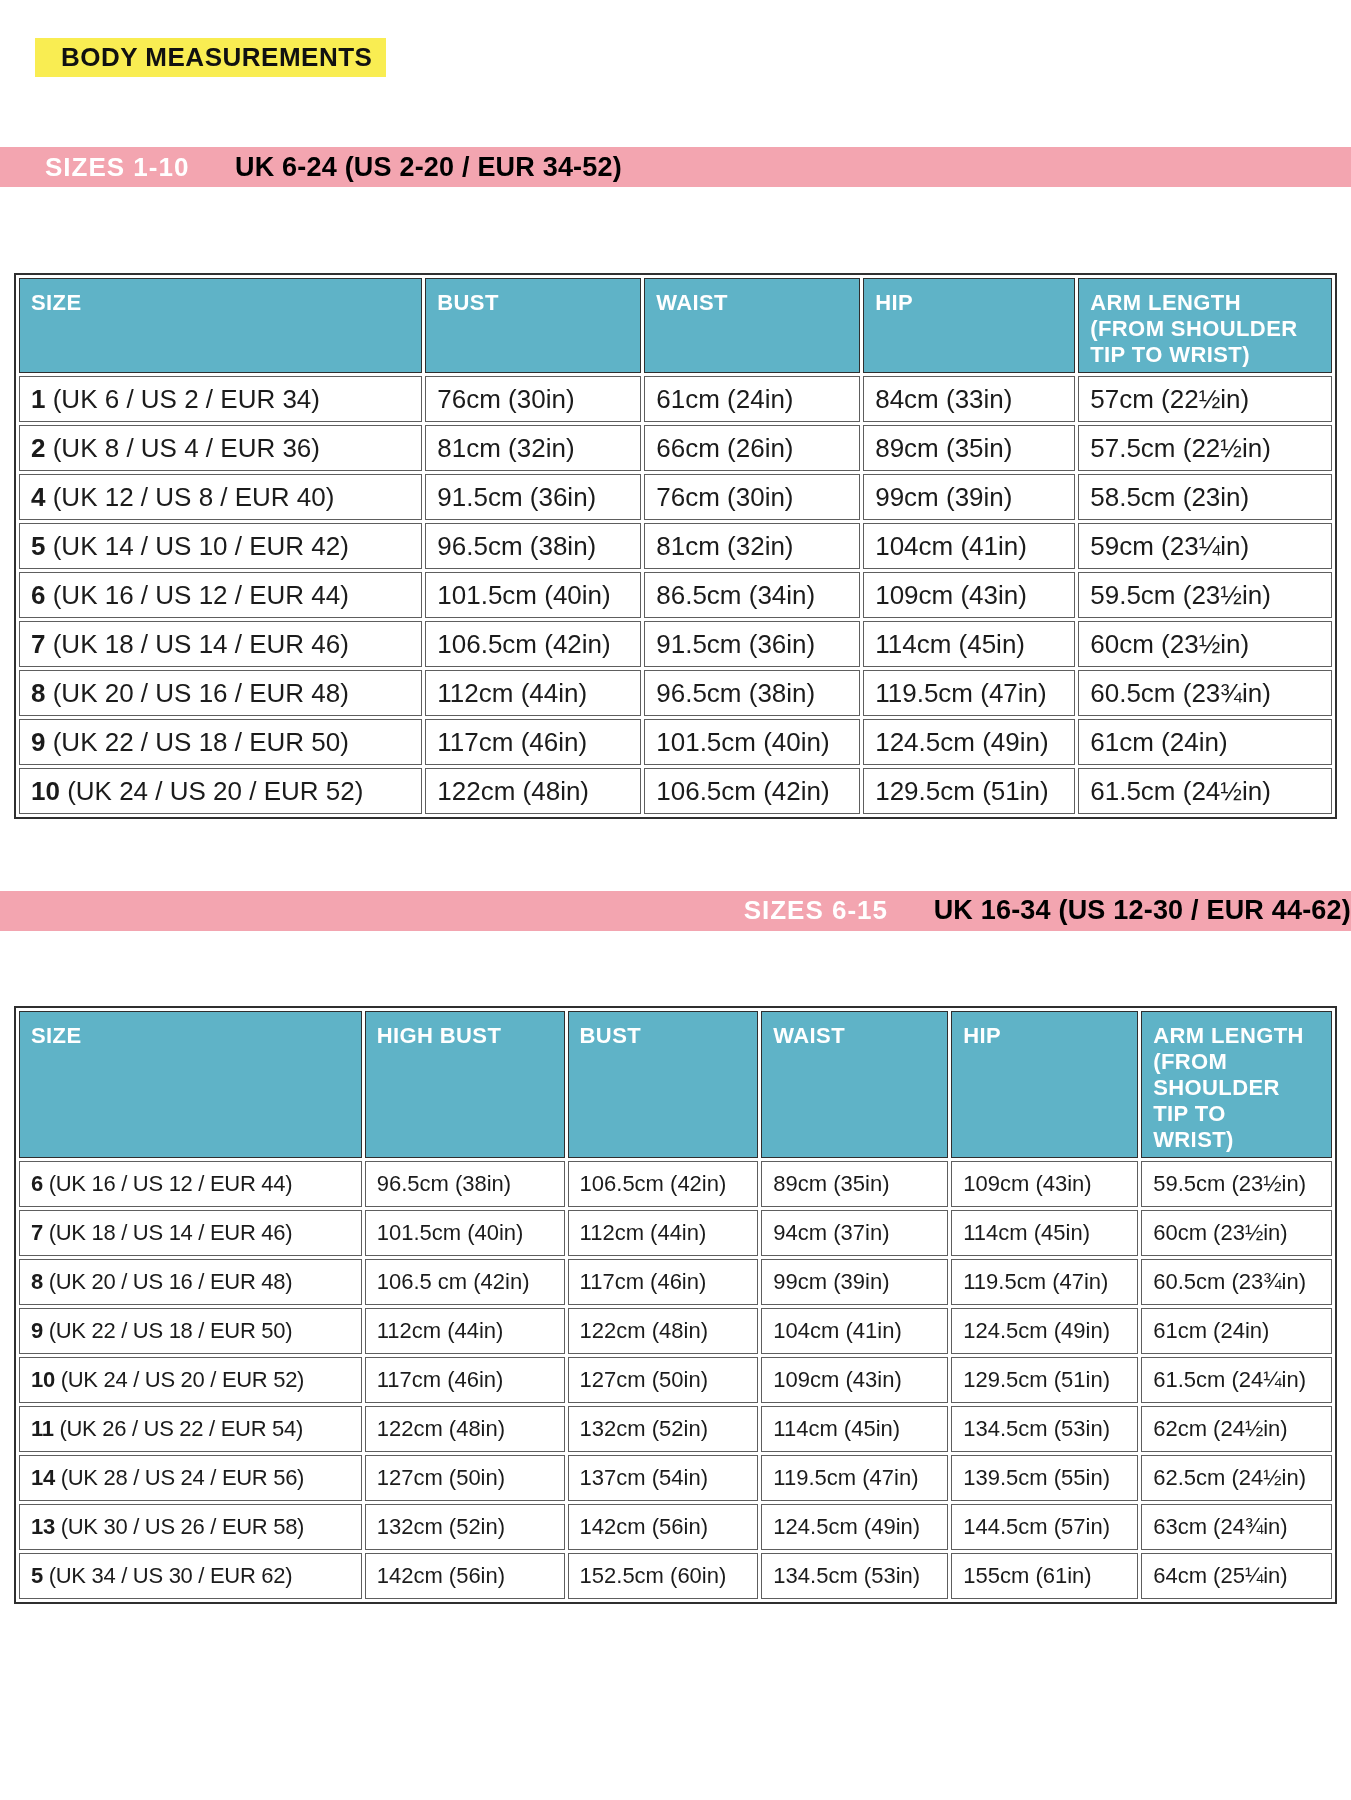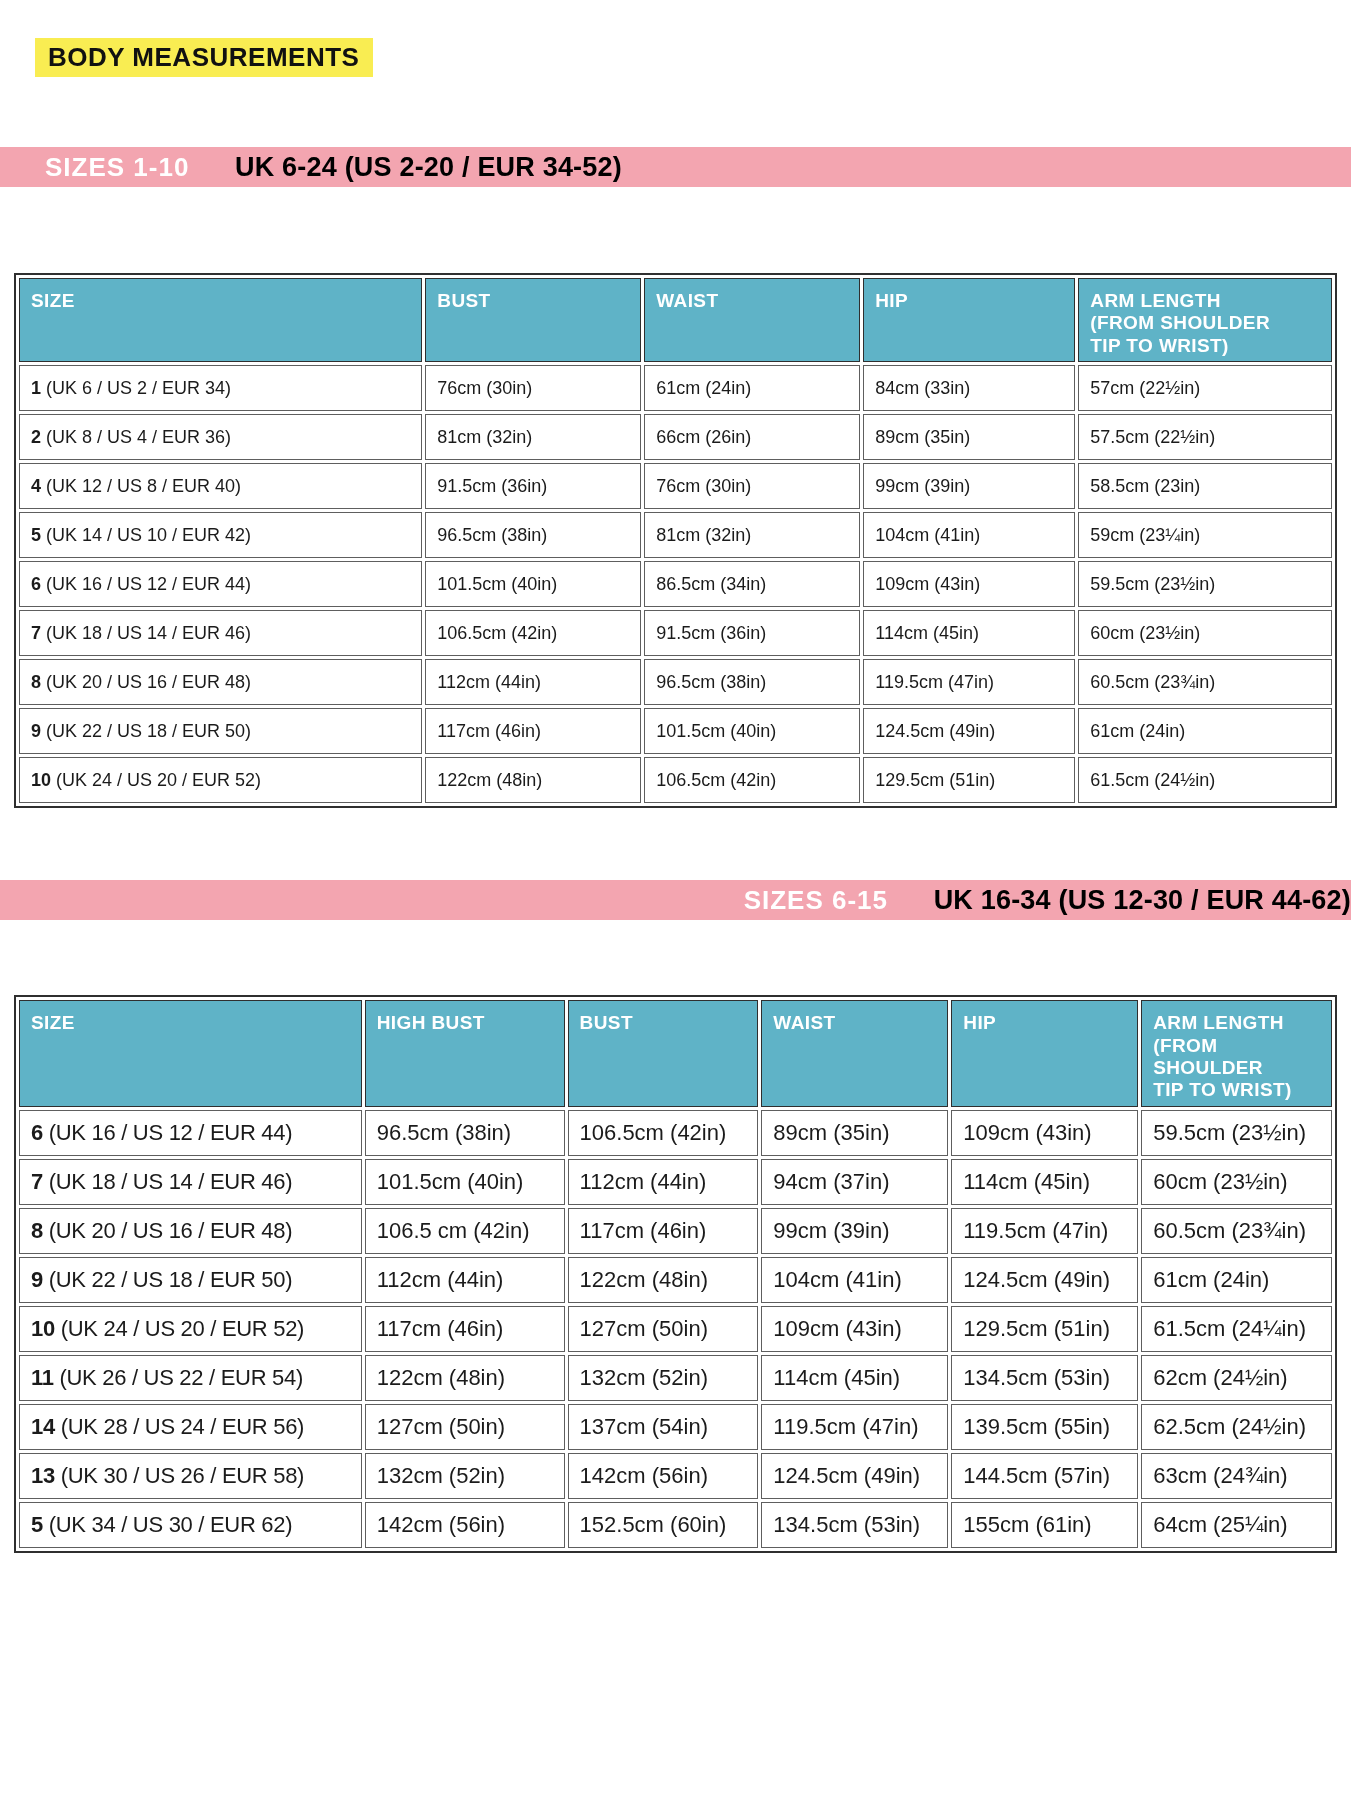--- a/index.html
+++ b/index.html
@@ -9,21 +9,21 @@
     height: 1800px;
     background: #ffffff;
     font-family: "Liberation Sans", sans-serif;
     color: #1d1d1d;
     overflow: hidden;
   }
   .title-highlight {
     display: inline-block;
     margin: 38px 0 0 35px;
     background: #f9ed52;
-    padding: 6px 14px 7px 13px;
+    padding: 6px 14px 7px 26px;
     font-size: 26px;
     font-weight: bold;
     letter-spacing: 0.5px;
     line-height: 1;
     color: #111111;
   }
   .banner {
     width: 100%;
     height: 40px;
     background: #f3a5b0;
@@ -56,41 +56,41 @@
     table-layout: fixed;
   }
   table.t0 { margin-top: 86px; }
   table.t1 { margin-top: 75px; }
   th, td { box-sizing: border-box; }
   th {
     background: #5fb3c7;
     color: #ffffff;
     text-align: left;
     vertical-align: top;
-    font-size: 19px;
+    font-size: 22px;
     font-weight: bold;
     letter-spacing: 0.4px;
     line-height: 1.18;
     padding: 11px 21px 4px 11px;
     border: 1px solid #2f2f2f;
     white-space: pre-line;
   }
   .t0 th { height: 79px; }
   .t1 th { height: 99px; }
   td {
     height: 46px;
     border: 1px solid #5e5e5e;
     padding: 2px 6px 2px 11px;
     vertical-align: middle;
     line-height: 1;
     white-space: nowrap;
     overflow: hidden;
     color: #1b1b1b;
   }
-  .t0 td { font-size: 18px; }
+  .t0 td { font-size: 26px; }
   .t1 td { font-size: 22px; }
   td.size-cell b { font-weight: bold; }
   .t1 td.size-cell { letter-spacing: -0.3px; }
 </style>
 </head>
 <body>
 
 <div class="page">
 
   <div class="title-highlight">BODY MEASUREMENTS</div>

